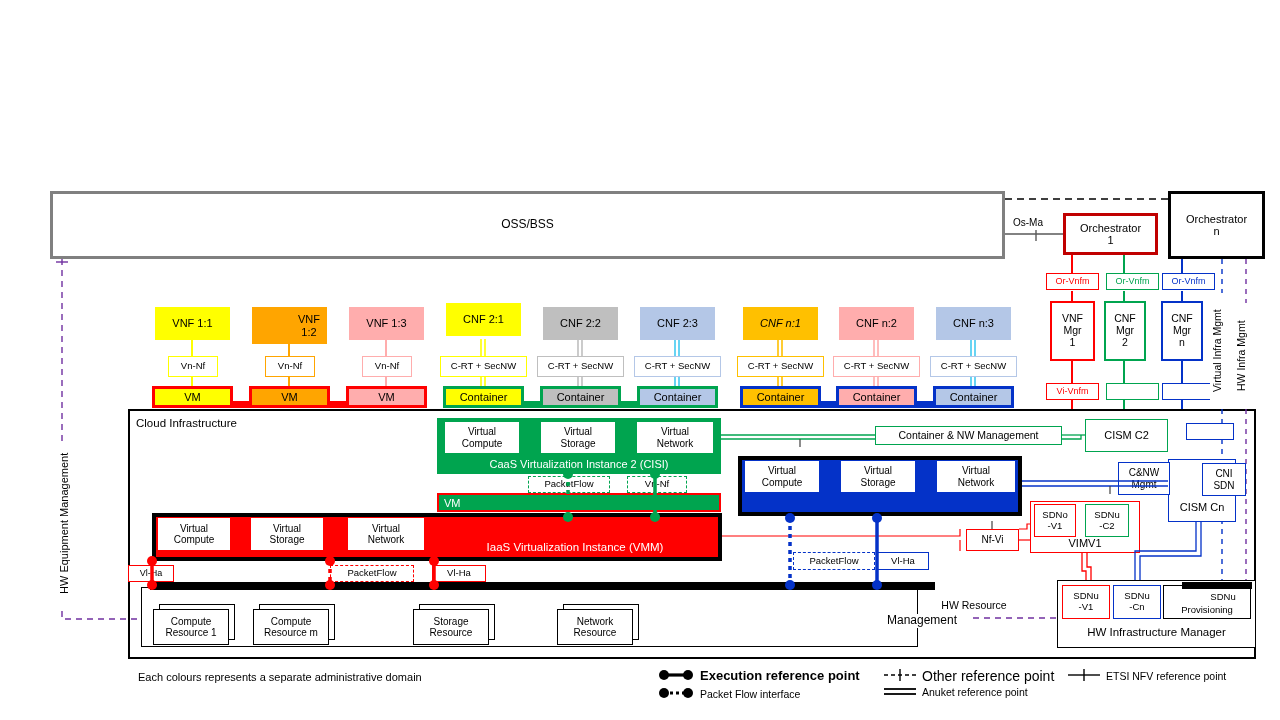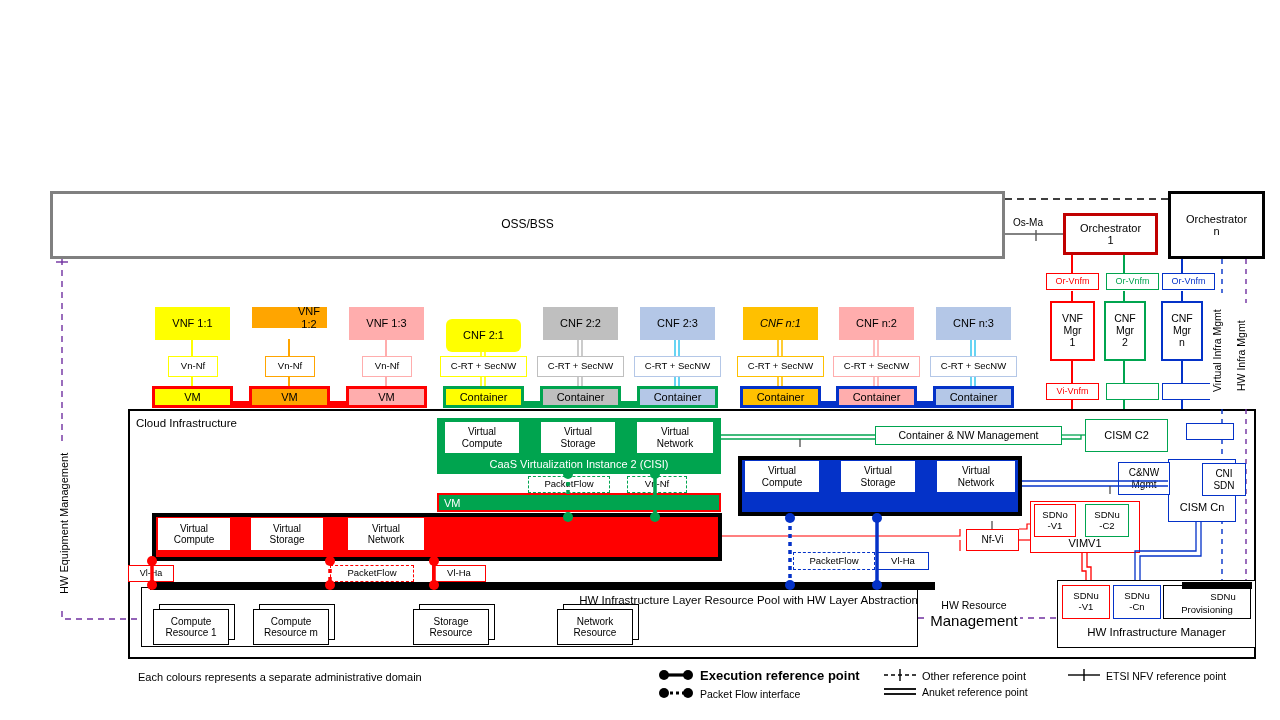--- a/index.html
+++ b/index.html
@@ -125,41 +125,41 @@
   <div class="abs ctr z3 nfbox" style="left:155px;top:276px;width:75px;height:33px;background:#FFFF00;">
     <span>VNF 1:1</span>
     </div>
   <div class="abs ctr z3" style="left:168px;top:325px;width:50px;height:21px;border:1px solid #FFFF00;background:#fff;font-size:9.5px;">
     <span>Vn-Nf</span>
     </div>
   <div class="abs ctr z3" style="left:152px;top:355px;width:81px;height:22px;background:#FFFF00;border:3px solid #FF0000;">
     <span style="font-size:11px;">VM</span>
     </div>
 
-  <div class="abs ctr z3 nfbox" style="left:252px;top:276px;width:75px;height:21px;background:#FFA500;padding-left:39px;">
+  <div class="abs ctr z3 nfbox" style="left:252px;top:276px;width:75px;height:37px;background:#FFA500;padding-left:39px;">
     <span>VNF 1:2</span>
     </div>
   <div class="abs ctr z3" style="left:265px;top:325px;width:50px;height:21px;border:1px solid #FFA500;background:#fff;font-size:9.5px;">
     <span>Vn-Nf</span>
     </div>
   <div class="abs ctr z3" style="left:249px;top:355px;width:81px;height:22px;background:#FFA500;border:3px solid #FF0000;">
     <span style="font-size:11px;">VM</span>
     </div>
 
   <div class="abs ctr z3 nfbox" style="left:349px;top:276px;width:75px;height:33px;background:#FFADAD;">
     <span>VNF 1:3</span>
     </div>
   <div class="abs ctr z3" style="left:362px;top:325px;width:50px;height:21px;border:1px solid #FFADAD;background:#fff;font-size:9.5px;">
     <span>Vn-Nf</span>
     </div>
   <div class="abs ctr z3" style="left:346px;top:355px;width:81px;height:22px;background:#FFADAD;border:3px solid #FF0000;">
     <span style="font-size:11px;">VM</span>
     </div>
 
-  <div class="abs ctr z3 nfbox" style="left:446px;top:288px;width:75px;height:33px;background:#FFFF00;border-radius:6px;">
+  <div class="abs ctr z3 nfbox" style="left:446px;top:272px;width:75px;height:33px;background:#FFFF00;">
     <span>CNF 2:1</span>
     </div>
   <div class="abs ctr z3" style="left:440px;top:325px;width:87px;height:21px;border:1px solid #FFFF00;background:#fff;font-size:9.5px;">
     <span>C-RT + SecNW</span>
     </div>
   <div class="abs ctr z3" style="left:443px;top:355px;width:81px;height:22px;background:#FFFF00;border:3px solid #00A44F;">
     <span style="font-size:11px;">Container</span>
     </div>
 
   <div class="abs ctr z3 nfbox" style="left:543px;top:276px;width:75px;height:33px;background:#BFBFBF;">
@@ -263,33 +263,33 @@
     <span>Compute</span>
     </div>
   <div class="abs ctr z5" style="left:251px;top:487px;width:72px;height:32px;background:#fff;flex-direction:column;font-size:10px;">
     <span>Virtual</span>
     <span>Storage</span>
     </div>
   <div class="abs ctr z5" style="left:348px;top:487px;width:76px;height:32px;background:#fff;flex-direction:column;font-size:10px;">
     <span>Virtual</span>
     <span>Network</span>
     </div>
+  <div class="abs ctr z5" style="left:430px;top:507px;width:290px;height:18px;color:#fff;font-size:11.5px;">IaaS Virtualization Instance (VMM)</div>
 
   <div class="abs ctr z6" style="left:330px;top:534px;width:84px;height:17px;border:1px dashed #FF0000;background:#fff;font-size:9.5px;">PacketFlow</div>
   <div class="abs ctr z6" style="left:432px;top:534px;width:54px;height:17px;border:1px solid #FF0000;background:#fff;font-size:9.5px;">Vl-Ha</div>
   <div class="abs ctr z6" style="left:128px;top:534px;width:46px;height:17px;border:1px solid #FF0000;background:#fff;font-size:9px;">Vl-Ha</div>
 
   <div class="abs ctr z6" style="left:793px;top:521px;width:82px;height:18px;border:1px dashed #0432C8;background:#fff;font-size:9.5px;">PacketFlow</div>
   <div class="abs ctr z6" style="left:877px;top:521px;width:52px;height:18px;border:1px solid #0432C8;background:#fff;font-size:9.5px;">Vl-Ha</div>
 
   <div class="abs z3" style="left:141px;top:556px;width:777px;height:60px;border:1.5px solid #000;background:#fff;"></div>
   <svg class="overlay z4">
     <rect x="150" y="551" width="785" height="8" fill="#000"></rect>
   </svg>
-  <div class="abs ctr z5" style="left:440px;top:560px;width:478px;height:18px;font-size:11.5px;justify-content:flex-end;">HW Infrastructure Layer Resource Pool with HW Layer Abstraction</div>
 
   <div class="abs z4" style="left:159px;top:573px;width:76px;height:36px;border:1px solid #000;background:#fff;"></div>
   <div class="abs ctr z5" style="left:153px;top:578px;width:76px;height:36px;border:1px solid #000;background:#fff;flex-direction:column;font-size:10px;">
     <span>Compute</span>
     <span>Resource 1</span>
     </div>
 
   <div class="abs z4" style="left:259px;top:573px;width:76px;height:36px;border:1px solid #000;background:#fff;"></div>
   <div class="abs ctr z5" style="left:253px;top:578px;width:76px;height:36px;border:1px solid #000;background:#fff;flex-direction:column;font-size:10px;">
     <span>Compute</span>
@@ -358,21 +358,21 @@
 
   <svg class="overlay z3">
     <path d="M62,228 L62,588 L140,588" stroke="#7030A0" stroke-width="1.4" fill="none" stroke-dasharray="6,5"></path>
     <line x1="56" y1="231" x2="68" y2="231" stroke="#7030A0" stroke-width="1.4"></line>
 
     <path d="M918,587 L1057,587" stroke="#7030A0" stroke-width="1.4" fill="none" stroke-dasharray="6,5"></path>
   </svg>
   <div class="abs vrt ctr z4" style="left:55px;top:410px;width:18px;height:165px;font-size:11px;background:#fff;">HW Equipment Management</div>
 
   <div class="abs ctr z6" style="left:928px;top:568px;width:92px;height:14px;font-size:10.5px;background:#fff;">HW Resource</div>
-  <div class="abs ctr z6" style="left:928px;top:583px;width:92px;height:14px;font-size:15px;background:#fff;">Management</div>
+  <div class="abs ctr z6" style="left:876px;top:583px;width:92px;height:14px;font-size:12px;background:#fff;">Management</div>
 
   <svg class="overlay z7">
 
     <line x1="568" y1="443" x2="568" y2="485" stroke="#00A44F" stroke-width="3.5" stroke-dasharray="4,4"></line>
     <circle cx="568" cy="443" r="5" fill="#00A44F"></circle>
     <circle cx="568" cy="486" r="5" fill="#00A44F"></circle>
 
     <line x1="655" y1="443" x2="655" y2="486" stroke="#00A44F" stroke-width="3.5"></line>
     <circle cx="655" cy="443" r="5" fill="#00A44F"></circle>
     <circle cx="655" cy="486" r="5" fill="#00A44F"></circle>
@@ -445,21 +445,21 @@
     <line x1="1068" y1="644" x2="1100" y2="644" stroke="#000" stroke-width="1.4"></line>
     <line x1="1084" y1="638" x2="1084" y2="650" stroke="#000" stroke-width="1.4"></line>
   </svg>
 
   <div class="abs lft z8" style="left:700px;top:637px;width:180px;height:15px;font-size:13px;font-weight:bold;">
     <span>Execution reference point</span>
     </div>
   <div class="abs lft z8" style="left:700px;top:655px;width:180px;height:15px;font-size:10.5px;">
     <span>Packet Flow interface</span>
     </div>
-  <div class="abs lft z8" style="left:922px;top:637px;width:170px;height:15px;font-size:11px;">
+  <div class="abs lft z8" style="left:922px;top:637px;width:170px;height:15px;font-size:14px;">
     <span>Other reference point</span>
     </div>
   <div class="abs lft z8" style="left:922px;top:653px;width:170px;height:15px;font-size:10.5px;">
     <span>Anuket reference point</span>
     </div>
   <div class="abs lft z8" style="left:1106px;top:637px;width:180px;height:15px;font-size:10.5px;">
     <span>ETSI NFV reference point</span>
     </div>
 
   <div class="abs lft z8" style="left:138px;top:638px;width:420px;height:16px;font-size:11px;">Each colours represents a separate administrative domain</div>

